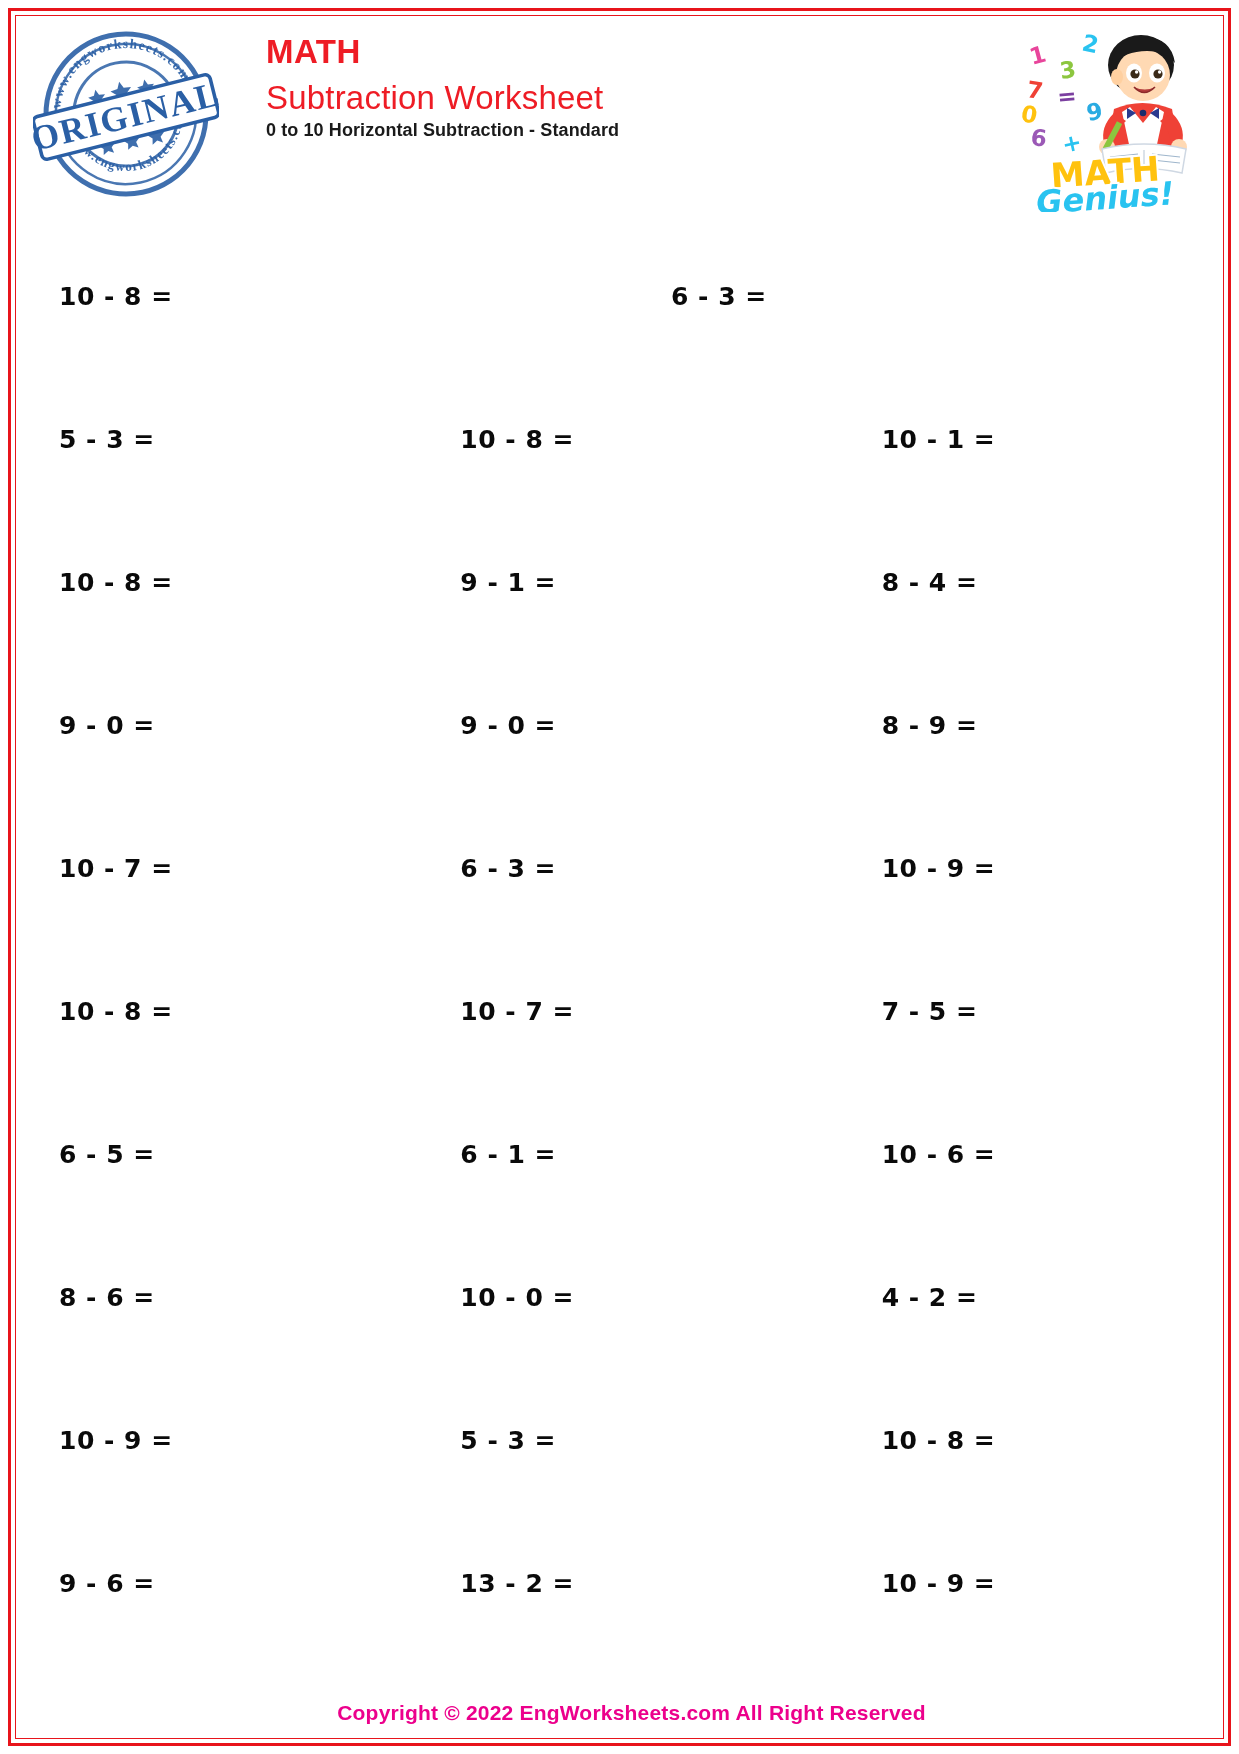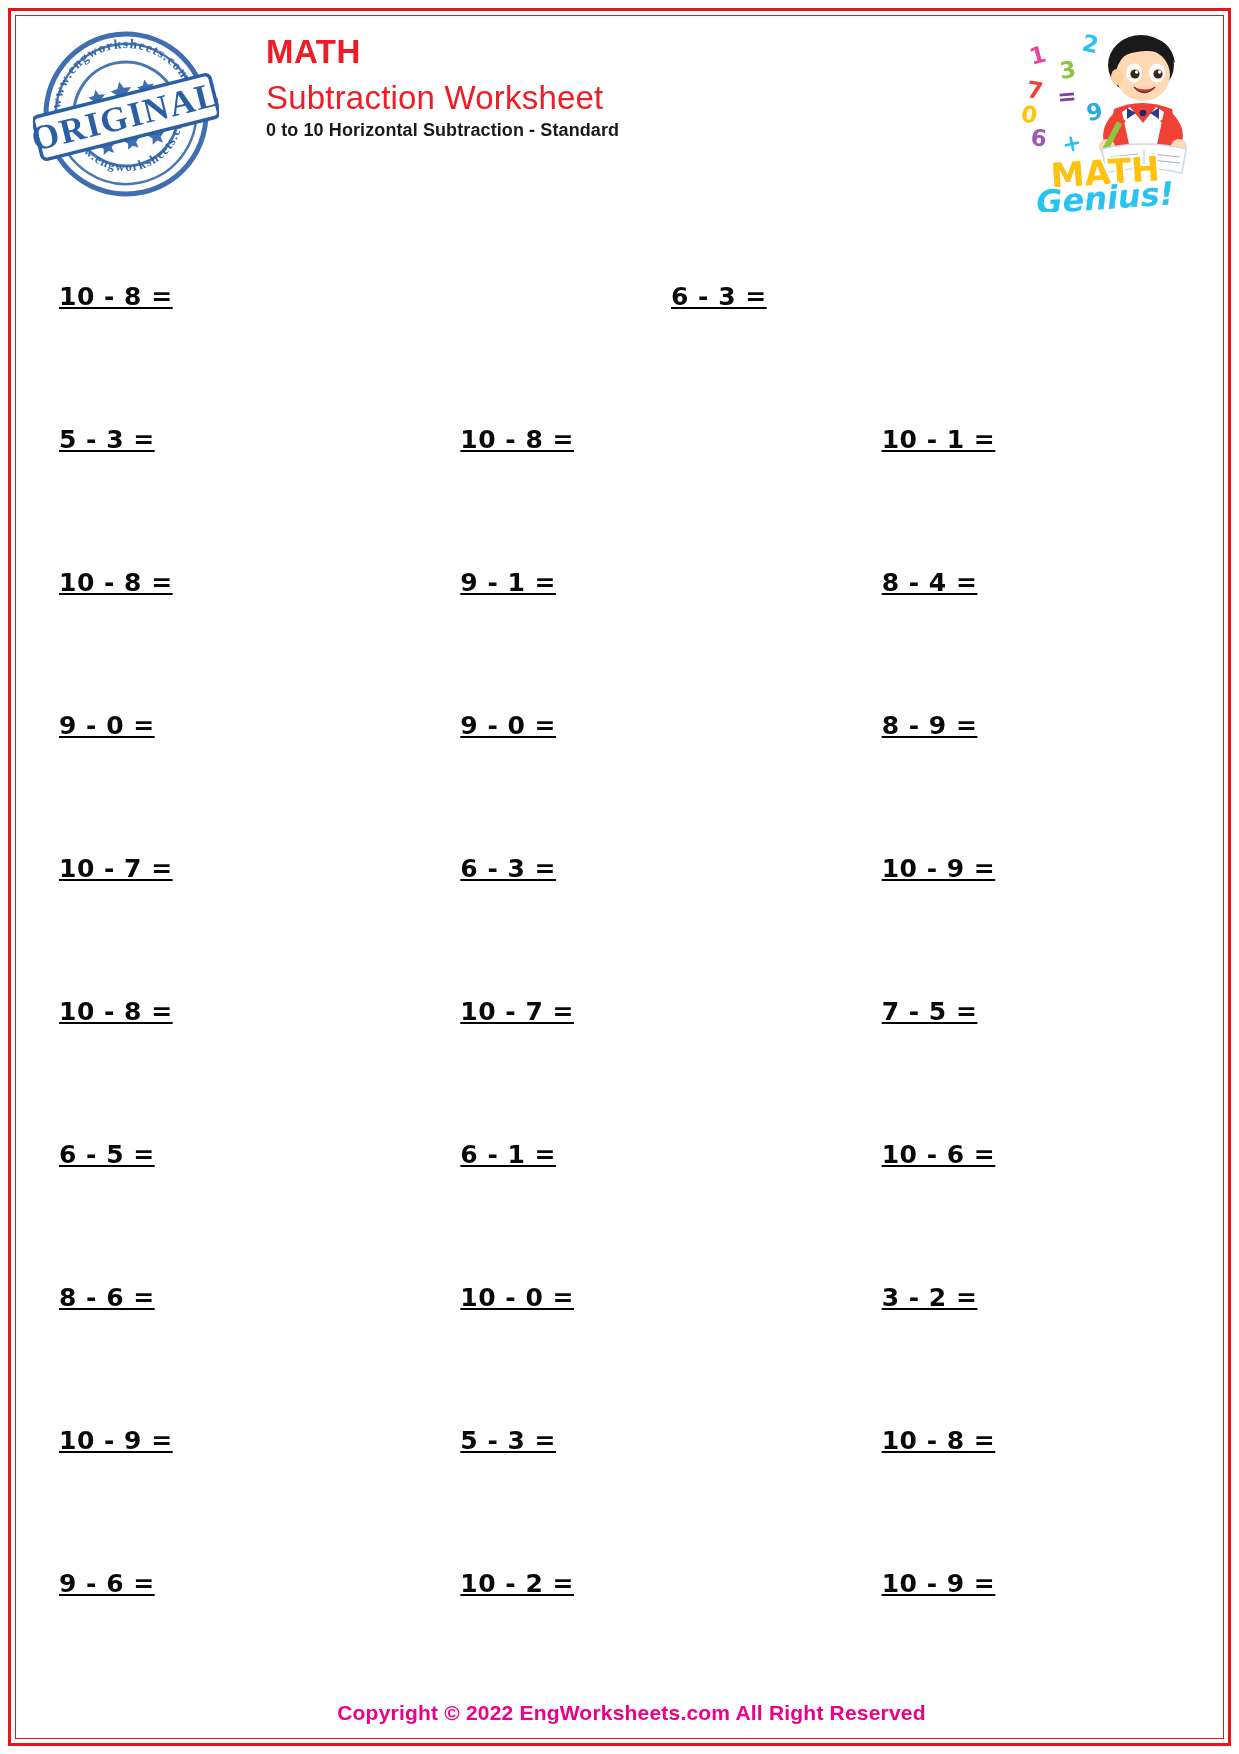--- a/index.html
+++ b/index.html
@@ -105,21 +105,20 @@
   }
   .row {
     flex: 1 1 0;
     display: flex;
     align-items: center;
   }
   .cell {
     flex: 1 1 0;
     display: flex;
     align-items: center;
-    text-decoration: underline;
   }
   .cell-1 { padding-left: 48px; }
   .cell-2 { padding-left: 55px; }
   .cell-3 { padding-left: 75px; }
 
   .problem {
     font-family: "DejaVu Sans", sans-serif;
     font-size: 25px;
     font-weight: bold;
     color: #0a0a0a;
@@ -345,42 +344,42 @@
     </div>
 
     <div class="row">
       <div class="cell cell-1">
           <span class="problem">8 - 6 =</span>
         </div>
       <div class="cell cell-2">
           <span class="problem">10 - 0 =</span>
         </div>
       <div class="cell cell-3">
-          <span class="problem">3 - 2 =</span>
+          <span class="problem">4 - 2 =</span>
         </div>
     </div>
 
     <div class="row">
       <div class="cell cell-1">
           <span class="problem">10 - 9 =</span>
         </div>
       <div class="cell cell-2">
           <span class="problem">5 - 3 =</span>
         </div>
       <div class="cell cell-3">
           <span class="problem">10 - 8 =</span>
         </div>
     </div>
 
     <div class="row">
       <div class="cell cell-1">
           <span class="problem">9 - 6 =</span>
         </div>
       <div class="cell cell-2">
-          <span class="problem">10 - 2 =</span>
+          <span class="problem">13 - 2 =</span>
         </div>
       <div class="cell cell-3">
           <span class="problem">10 - 9 =</span>
         </div>
     </div>
 
   </div>
 
   <div class="footer">Copyright © 2022 EngWorksheets.com All Right Reserved</div>
 

